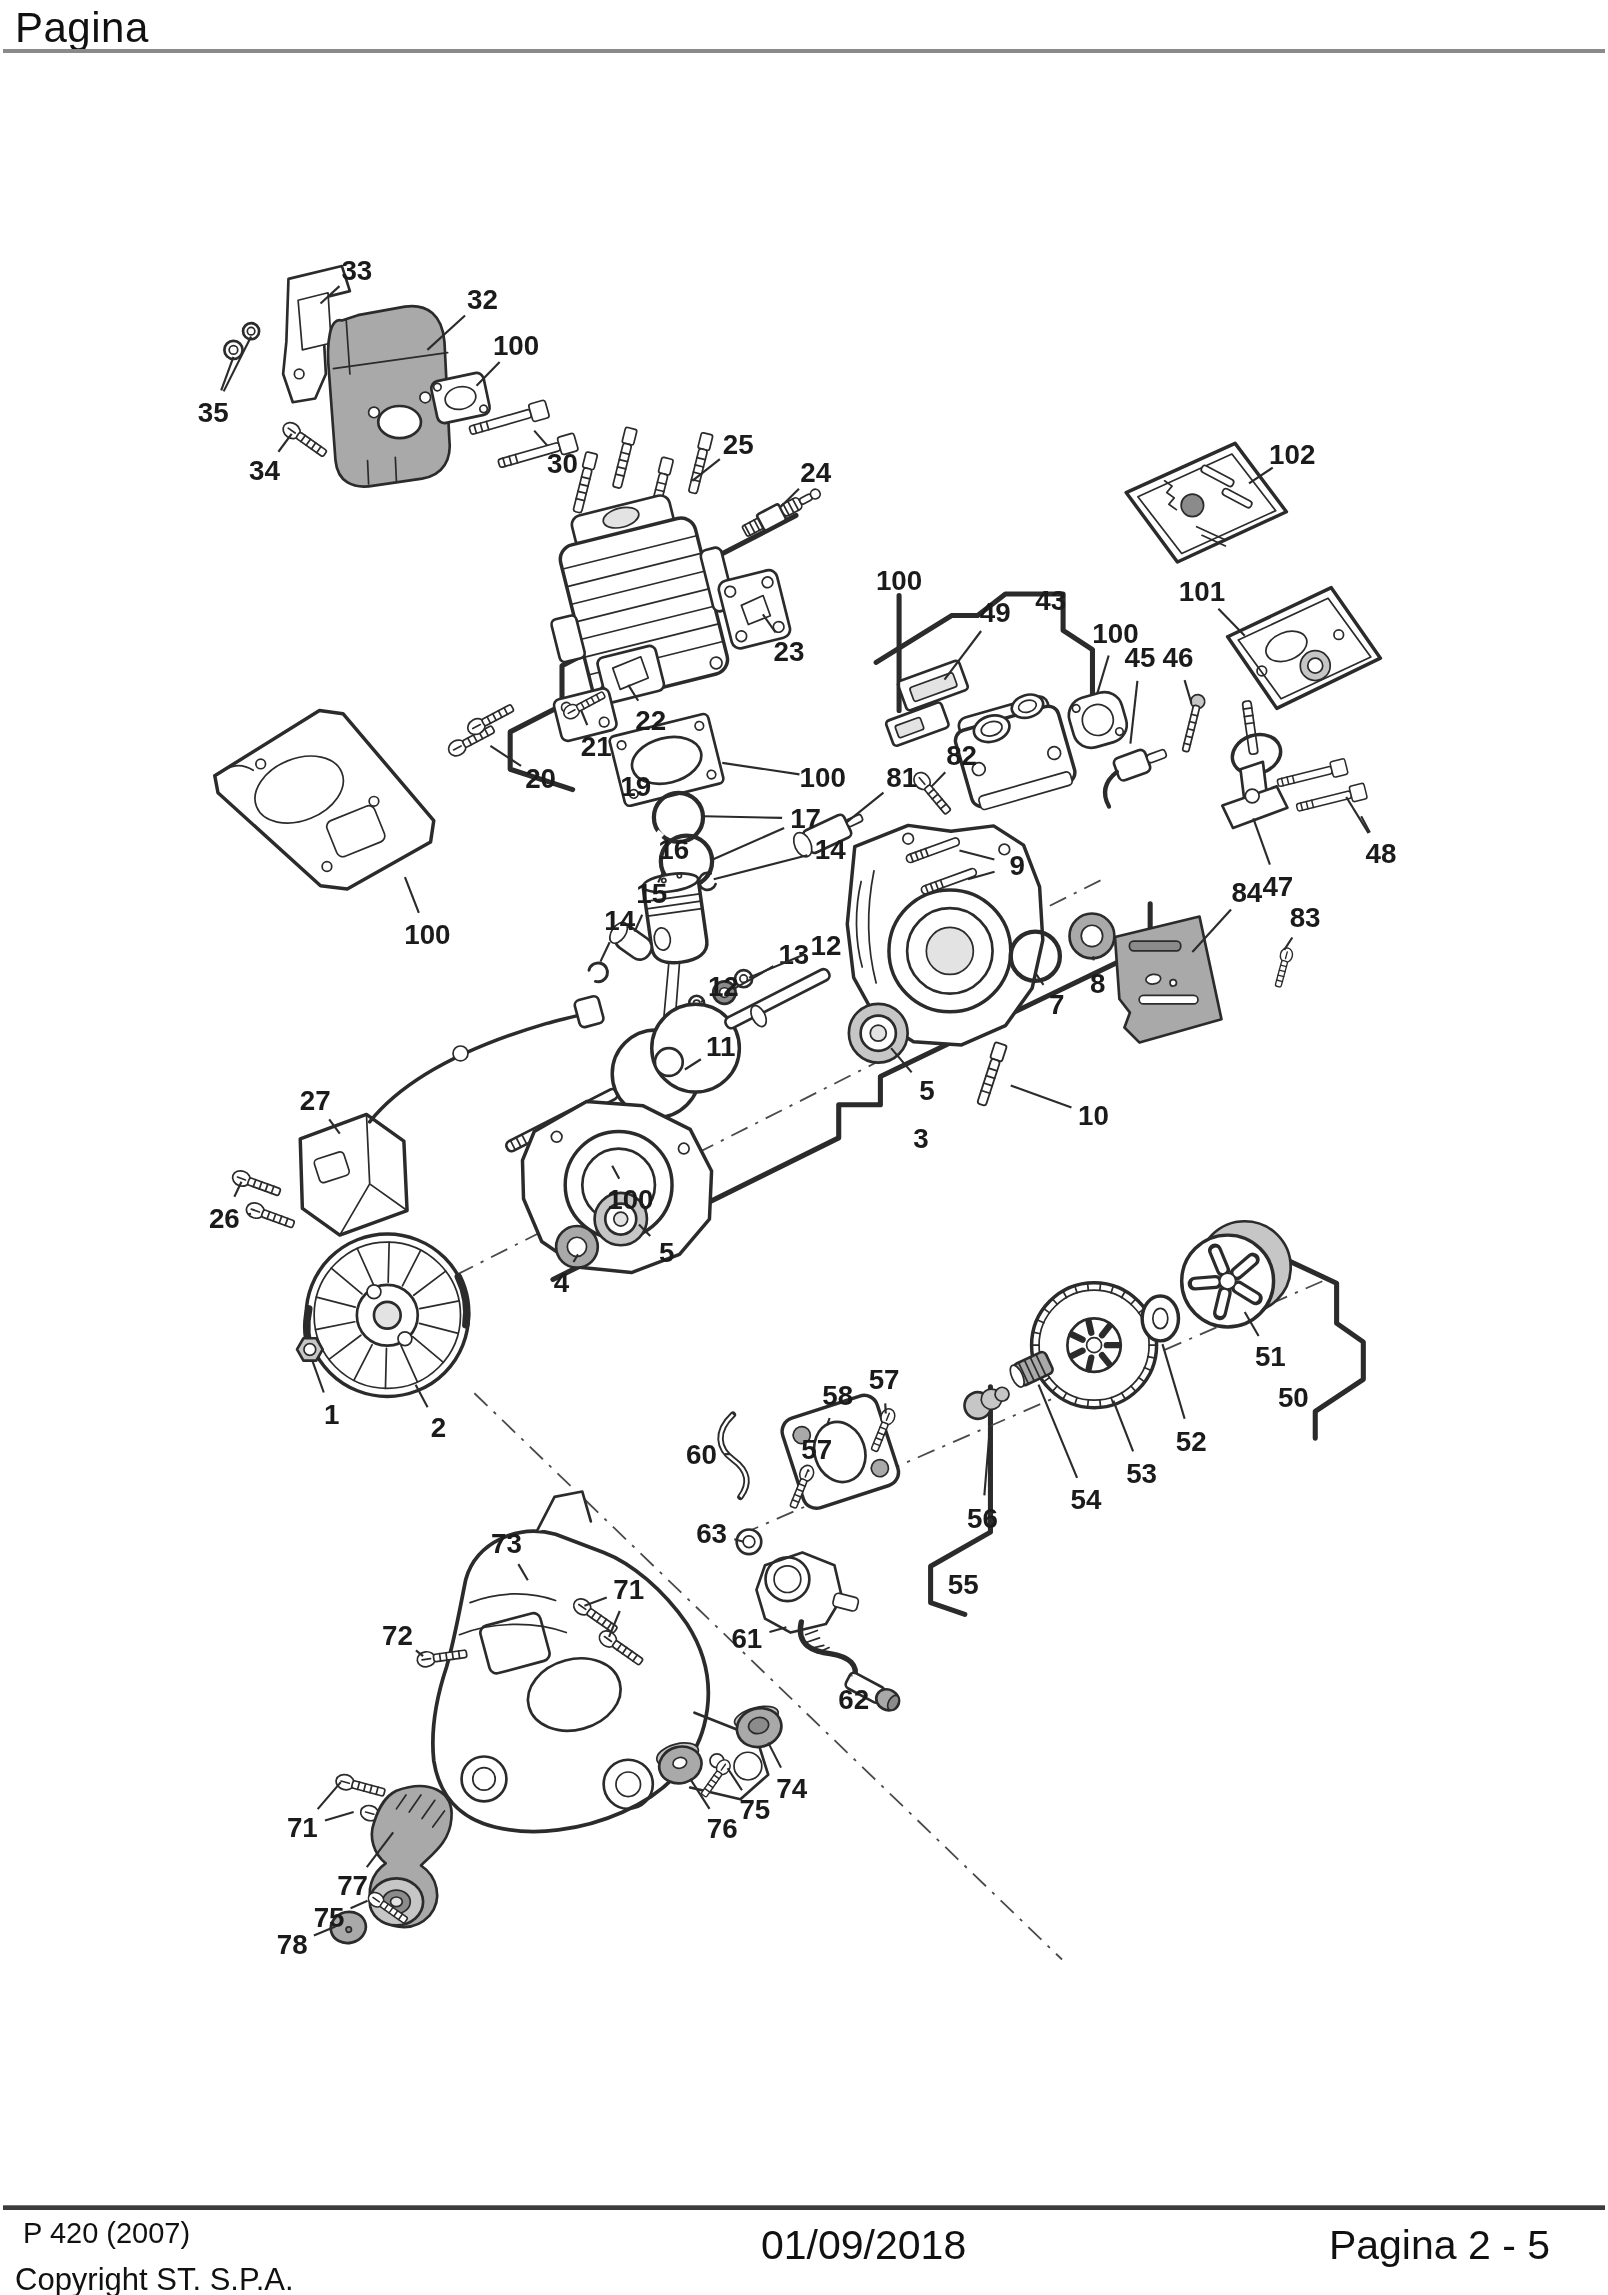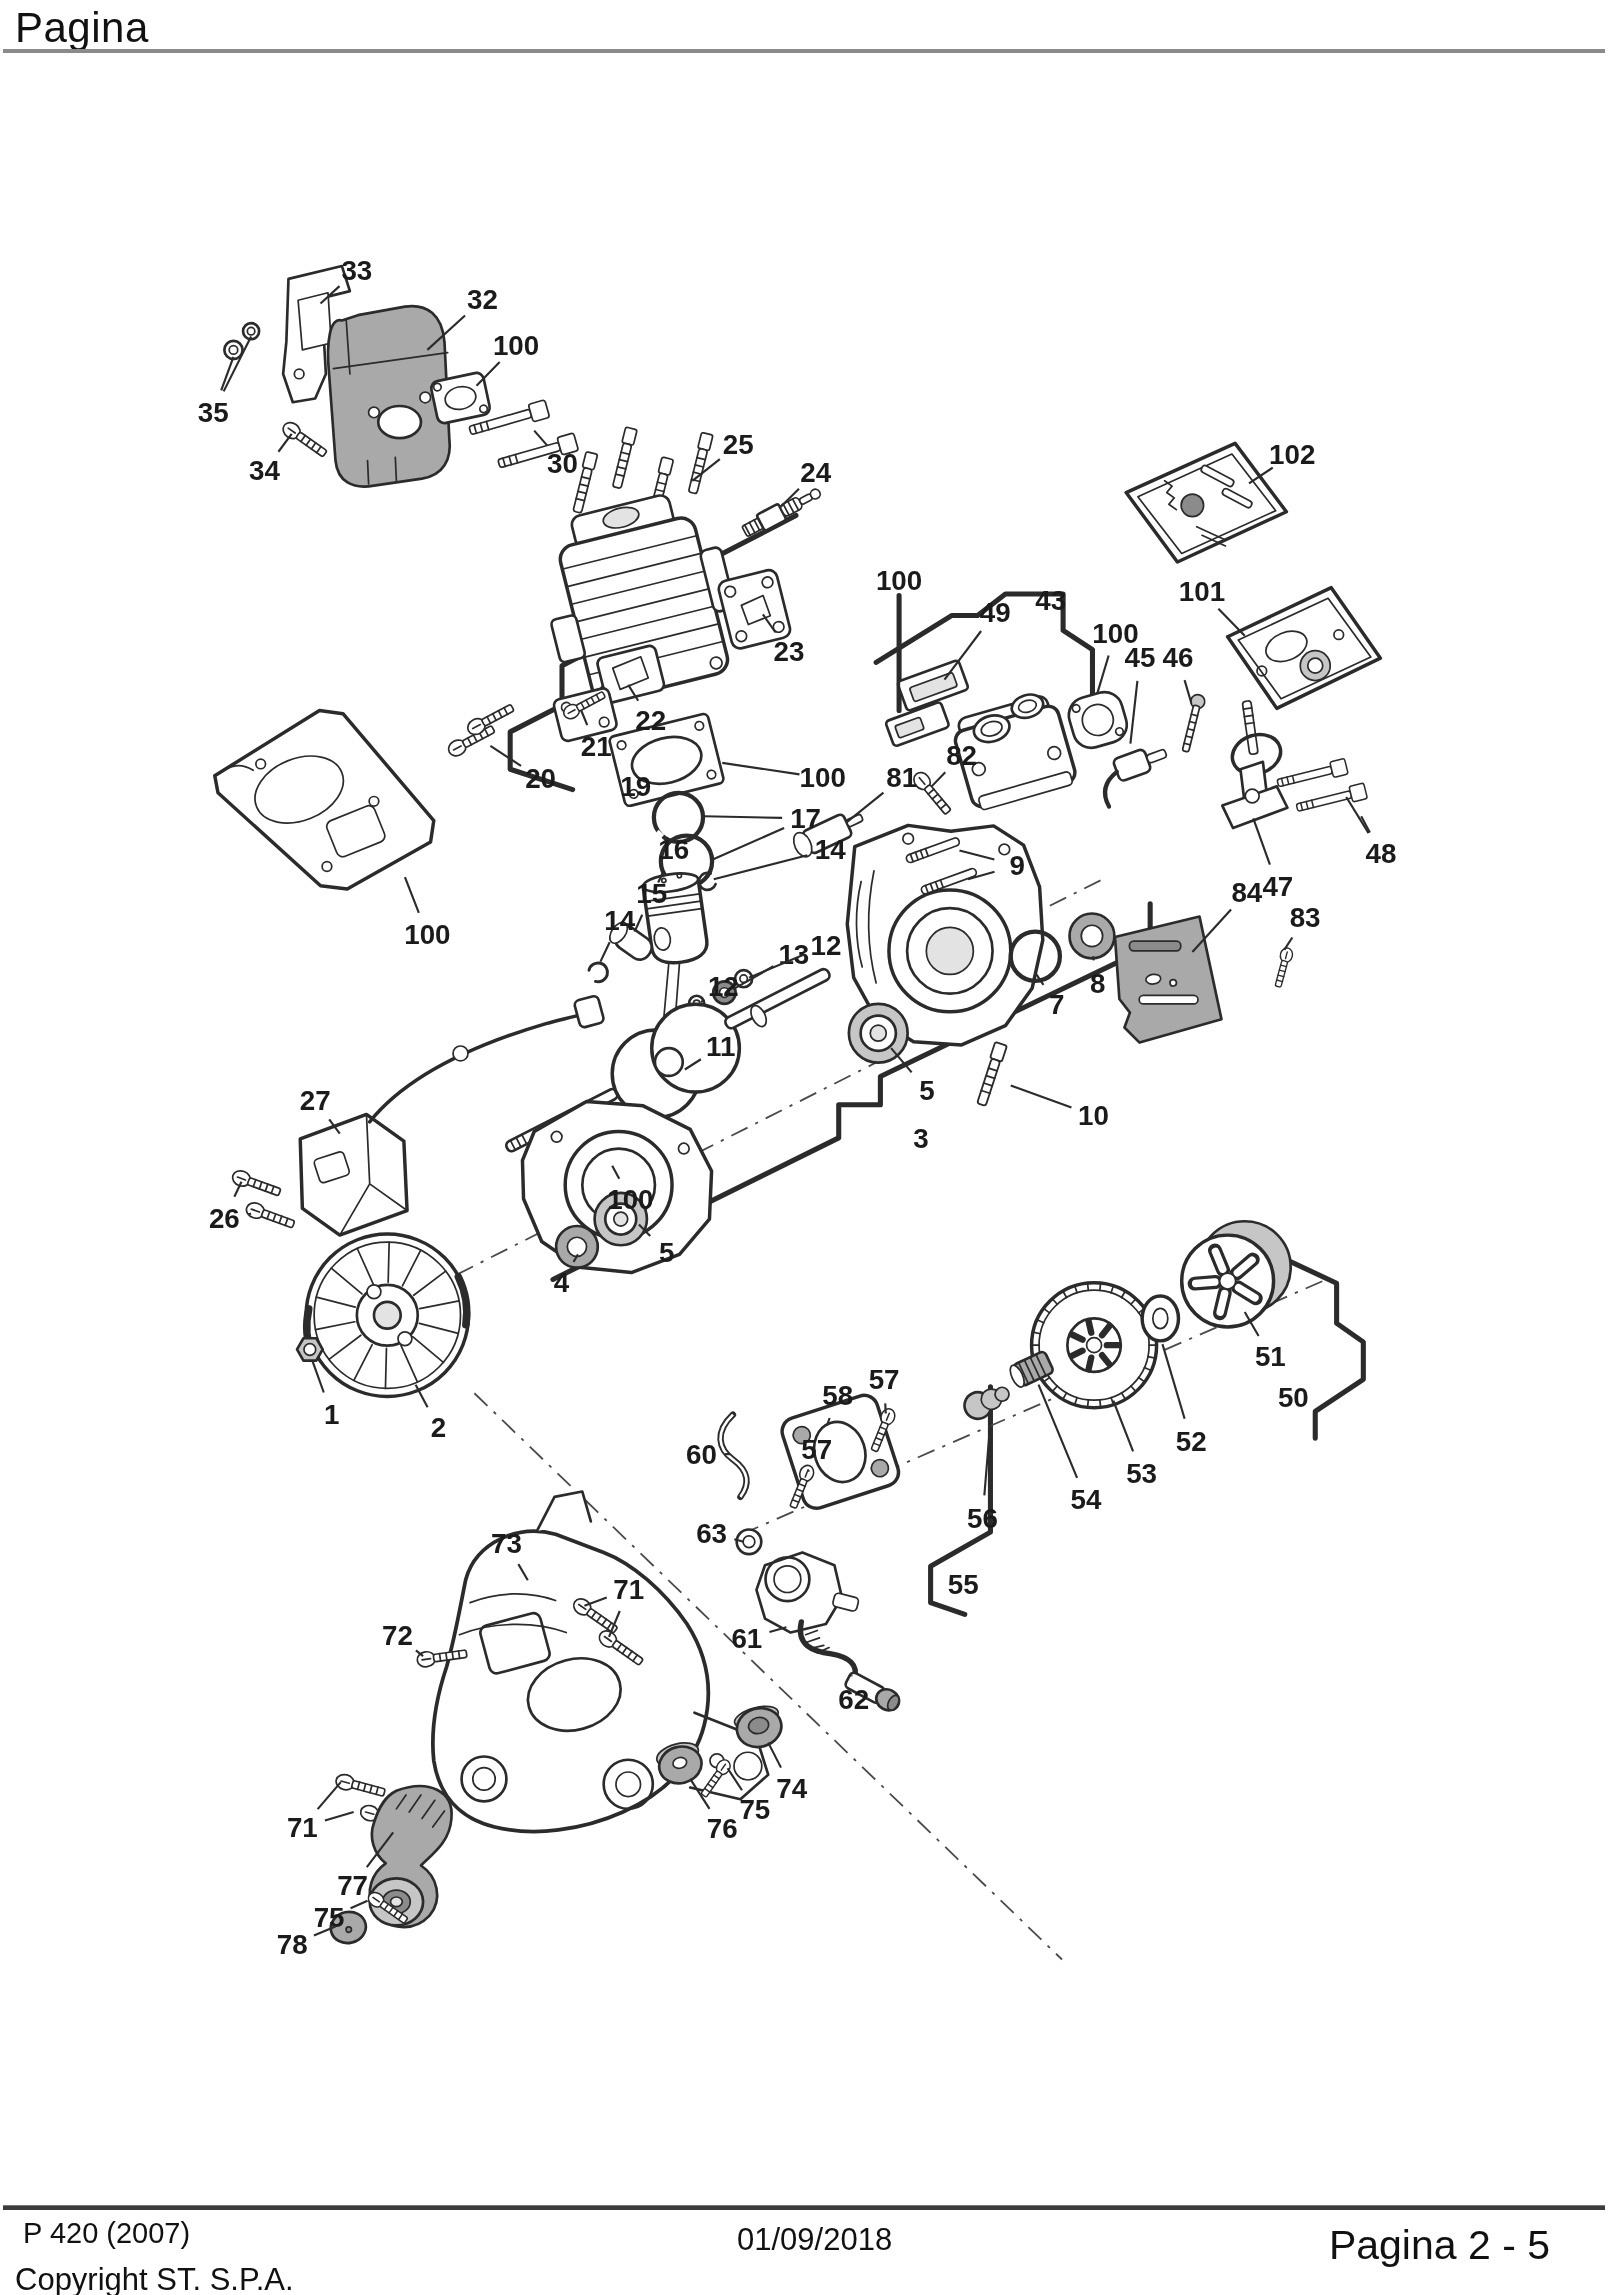--- a/index.html
+++ b/index.html
@@ -4,21 +4,21 @@
 <style>
   html,body{margin:0;padding:0}
   body{width:1608px;height:2295px;position:relative;background:#ffffff;
        font-family:"Liberation Sans",sans-serif;color:#111;overflow:hidden}
   .abs{position:absolute}
   .page-title{left:15px;top:4.3px;font-size:42px;letter-spacing:0.5px}
   .rule-top{left:3.2px;width:1602px;top:49px;height:3.7px;background:#8a8a8a}
   .rule-bottom{left:3.2px;width:1602px;top:2205px;height:3.7px;background:#3c3c3c;border-top:1.1px solid #777}
   .footer-model{left:23px;top:2217px;font-size:29px}
   .footer-copy{left:15px;top:2262px;font-size:31px}
-  .footer-date{left:737px;top:2222px;font-size:31px}
+  .footer-date{left:761px;top:2222px;font-size:41px}
   .footer-page{right:58px;top:2222px;font-size:41px}
   svg.diagram{position:absolute;left:0;top:0}
   .ln{stroke:#2b2b2b;stroke-width:5;fill:none;stroke-linejoin:round;stroke-linecap:round}
   .thin{stroke-width:3.2}
   .med{stroke-width:6.5}
   .thick{stroke-width:9.5}
   .fw{fill:#ffffff}
   .fg{fill:#a9a9a9}
   .fg2{fill:#c6c6c6}
   .fg3{fill:#8b8b8b}

